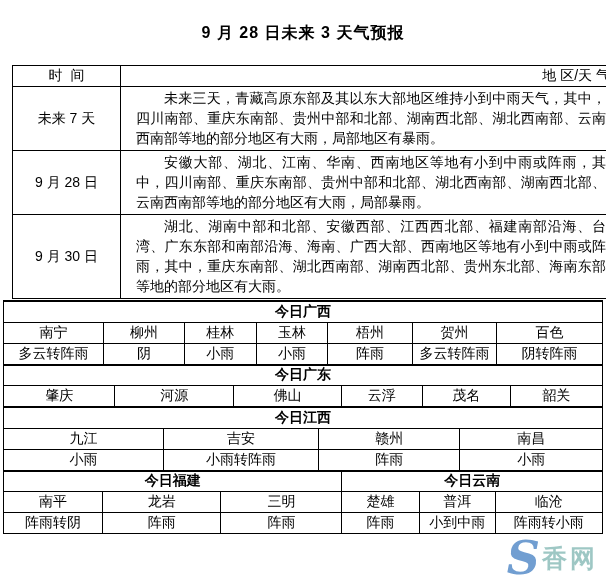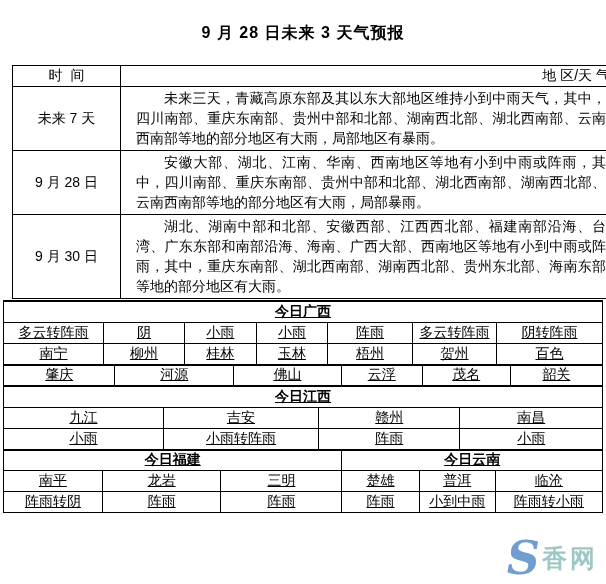--- a/index.html
+++ b/index.html
@@ -20,21 +20,21 @@
   .fc td { border: 1px solid #000; font-size: 14px; vertical-align: middle; }
   .fc .c-time { width: 108px; }
   .fc .time { text-align: center; white-space: pre; }
   .fc .hdr-row td { height: 20px; }
   .fc .hdr { text-align: right; white-space: pre; }
   .fc .desc {
     padding: 1px 5px 2px 15px; line-height: 20px;
     text-align: justify; text-indent: 28px;
   }
   
-  .today { margin: 2px 3px 0 3px; width: 508px; text-decoration: underline; }
+  .today { margin: 2px 3px 0 3px; width: 508px; }
   .sec { width: 600px; table-layout: fixed; margin-top: -1px; border-top: 2px solid #000; }
   .sec td {
     border: 1px solid #000; height: 21px; text-align: center;
     font-size: 14px; padding: 0 2px; overflow: hidden; white-space: nowrap;
   }
   .sec .st { font-weight: bold; font-size: 14px; }
   
   .watermark {
     position: absolute; right: 8px; bottom: 4px;
     display: flex; align-items: center; pointer-events: none;
@@ -90,51 +90,54 @@
         <col style="width:11.9%">
           <col style="width:14.2%">
           <col style="width:14%">
           <col style="width:17.7%">
       </colgroup>
       <tbody>
         <tr>
           <td colspan="7" class="st">今日广西</td>
         </tr>
         <tr>
-          <td>多云转阵雨</td>
-          <td>阴</td>
-          <td>小雨</td>
-          <td>小雨</td>
-          <td>阵雨</td>
-          <td>多云转阵雨</td>
-          <td>阴转阵雨</td>
-        </tr>
-        <tr>
           <td>南宁</td>
           <td>柳州</td>
           <td>桂林</td>
           <td>玉林</td>
           <td>梧州</td>
           <td>贺州</td>
           <td>百色</td>
         </tr>
+        <tr>
+          <td>多云转阵雨</td>
+          <td>阴</td>
+          <td>小雨</td>
+          <td>小雨</td>
+          <td>阵雨</td>
+          <td>多云转阵雨</td>
+          <td>阴转阵雨</td>
+        </tr>
       </tbody>
     </table>
 
     <table class="sec">
       <colgroup>
         <col style="width:18.6%">
           <col style="width:19.8%">
           <col style="width:18%">
         <col style="width:13.5%">
           <col style="width:14.7%">
           <col style="width:15.4%">
       </colgroup>
       <tbody>
         <tr>
+          <td colspan="6" class="st">今日广东</td>
+        </tr>
+        <tr>
           <td>肇庆</td>
           <td>河源</td>
           <td>佛山</td>
           <td>云浮</td>
           <td>茂名</td>
           <td>韶关</td>
         </tr>
       </tbody>
     </table>
 

